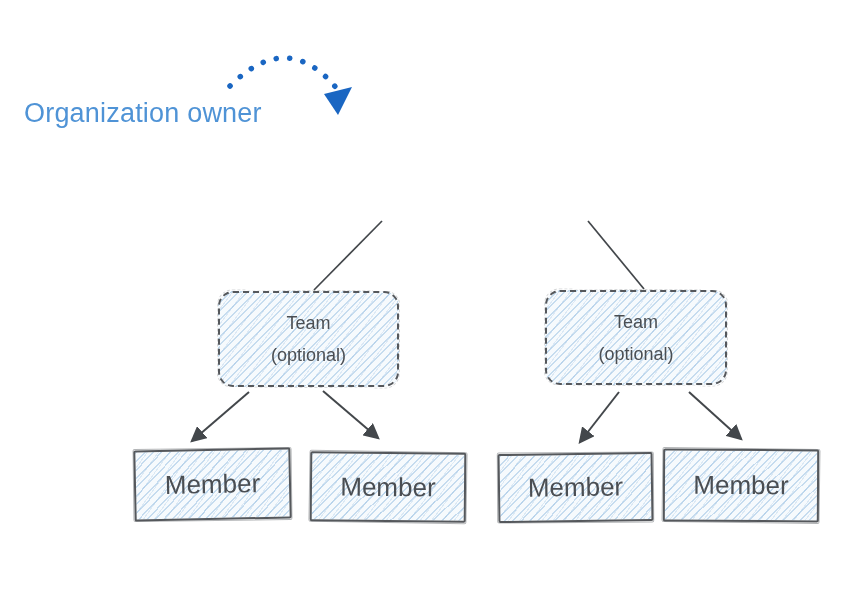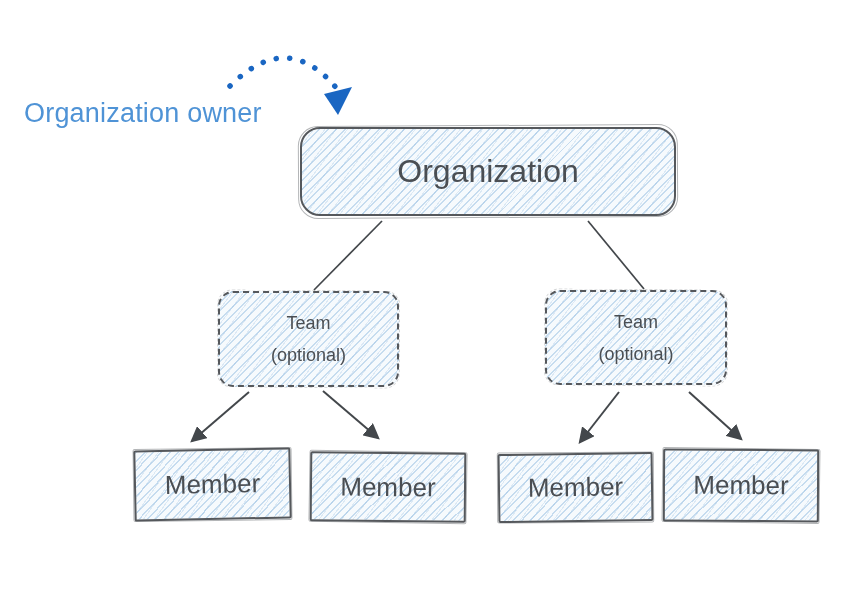--- a/index.html
+++ b/index.html
@@ -107,23 +107,20 @@
     <path d="M 588 221 L 644 289" fill="none" stroke="#43474b" stroke-width="1.7"></path>
 
     <path d="M 249 392 L 192 441" fill="none" stroke="#43474b" stroke-width="2" marker-end="url(#arrowhead)"></path>
     <path d="M 323 391 L 378 438" fill="none" stroke="#43474b" stroke-width="2" marker-end="url(#arrowhead)"></path>
     <path d="M 619 392 L 580 442" fill="none" stroke="#43474b" stroke-width="2" marker-end="url(#arrowhead)"></path>
     <path d="M 689 392 L 741 439" fill="none" stroke="#43474b" stroke-width="2" marker-end="url(#arrowhead)"></path>
   </svg>
 
   <div class="annotation-label">Organization owner</div>
 
-  <div class="node org-box">
-    <span>Organization</span>
-  </div>
 
   <div class="node team-box team-left">
     <span>
       <span class="team-line">Team</span>
       <span class="team-line">(optional)</span>
     </span>
   </div>
 
   <div class="node team-box team-right">
     <span>

